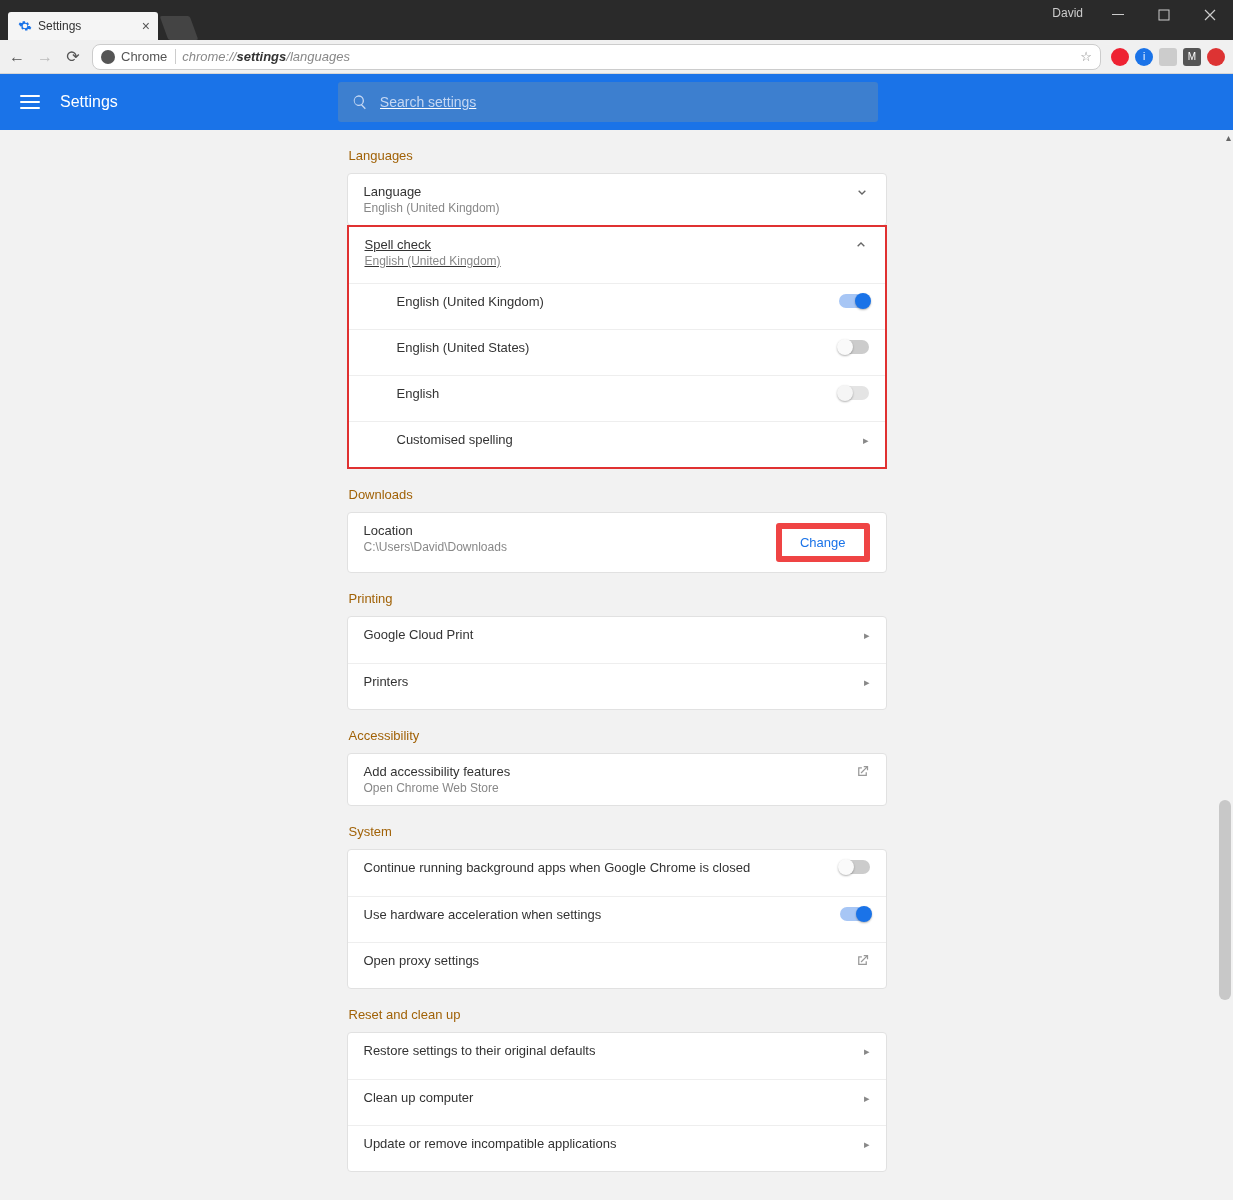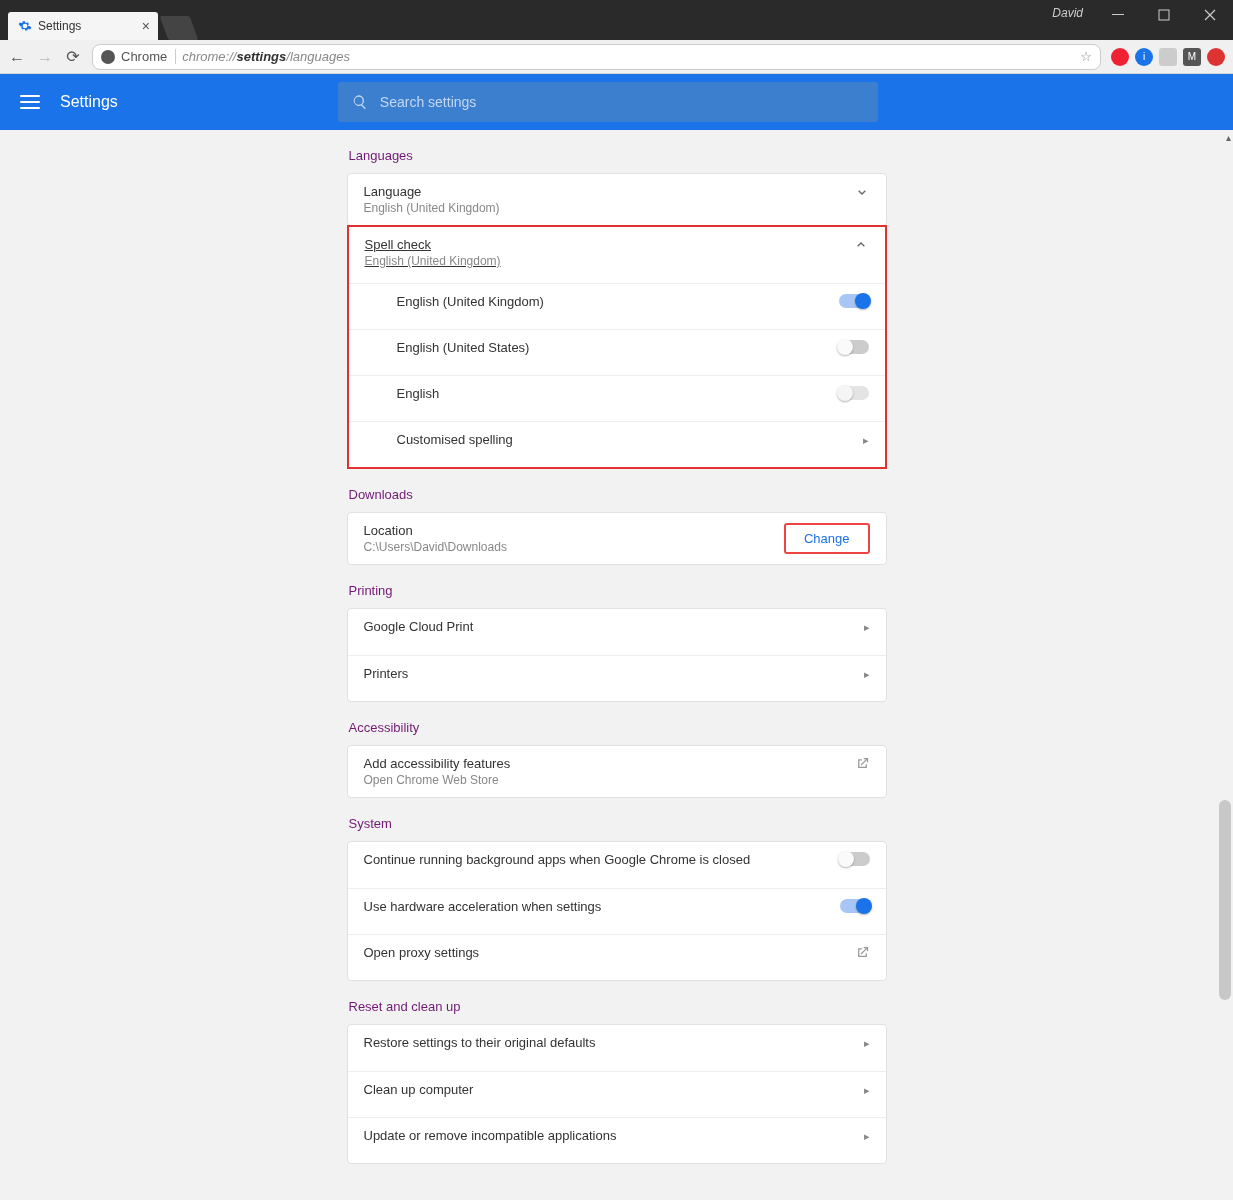--- a/index.html
+++ b/index.html
@@ -5,21 +5,21 @@
 * { margin:0; padding:0; box-sizing:border-box; font-family: "Segoe UI", Arial, sans-serif; }
 body { width:1233px; height:1200px; overflow:hidden; background:#fff; }
 
 
 .titlebar { height:40px; background:#2a2a2a; display:flex; align-items:flex-start; position:relative; }
 .tabstrip { display:flex; align-items:flex-end; height:40px; padding-left:8px; }
 .tab { background:#f5f5f5; height:28px; margin-top:12px; display:flex; align-items:center; padding:0 10px; font-size:12px; color:#333; border-top-left-radius:3px; border-top-right-radius:3px; min-width:150px; position:relative; }
 .tab .gear { width:14px; height:14px; margin-right:6px; }
 .tab .close { position:absolute; right:8px; font-size:14px; color:#555; cursor:pointer;}
 .ghost-tab { width:30px; height:24px; margin-top:14px; margin-left:6px; background:#444; transform:skewX(20deg); border-radius:2px;}
-.win-user { position:absolute; right:150px; top:6px; color:#ccc; font-size:12px;font-style:italic; }
+.win-user { position:absolute; right:150px; top:6px; color:#ccc; font-size:12px; }
 .win-controls { position:absolute; right:0; top:0; display:flex; }
 .win-btn { width:46px; height:30px; color:#ccc; display:flex; align-items:center; justify-content:center; font-size:13px; cursor:pointer;}
 .win-btn svg { width:12px; height:12px; }
 
 .addrbar { height:34px; background:#f0f0f0; border-bottom:1px solid #d6d6d6; display:flex; align-items:center; padding:0 8px; gap:10px;}
 .nav-btn { color:#555; width:18px; text-align:center; cursor:pointer; font-size:16px;}
 .nav-btn.disabled { color:#bbb; }
 .omnibox { flex:1; height:26px; background:#fff; border:1px solid #ccc; border-radius:8px; display:flex; align-items:center; padding:0 8px; font-size:13px; color:#333; gap:6px;}
 .omnibox .secure { width:14px; height:14px; background:#555; border-radius:50%; display:inline-block;}
 .omnibox .origin { color:#555; border-right:1px solid #ccc; padding-right:8px;}
@@ -34,29 +34,29 @@
 .ext.mail  { background:#555;}
 .ext.red   { background:#d33; border-radius:50%;}
 
 
 .appbar { height:56px; background:#1a73e8; display:flex; align-items:center; padding:0 20px; gap:20px;}
 .burger { width:20px; height:14px; display:flex; flex-direction:column; justify-content:space-between; cursor:pointer;}
 .burger span { height:2px; background:#fff; border-radius:1px;}
 .appbar-title { color:#fff; font-size:16px; font-weight:500;}
 .searchbox { margin-left:200px; width:540px; height:40px; background:#3d7fcf; border-radius:3px; display:flex; align-items:center; padding:0 14px; gap:12px;}
 .searchbox svg { fill:#c4d7f3;}
-.searchbox input { background:transparent; border:none; outline:none; color:#fff; font-size:14px; flex:1;}
+.searchbox input { background:transparent; border:none; outline:none; color:#fff; font-size:14px; flex:1;text-decoration:underline;}
 .searchbox input::placeholder { color:#c4d7f3;}
 
 
 .viewport { height:1070px; overflow:hidden; background:#f2f2f2; position:relative;}
 .scroll-indicator-top { position:absolute; right:2px; top:2px; font-size:10px; color:#666;}
 .scrollbar { position:absolute; right:2px; top:670px; width:12px; height:200px; background:#c8c8c8; border-radius:6px;}
 .content { width:540px; margin:0 auto; padding-top:18px; padding-bottom:40px;}
-.section-label { font-size:13px; color:#701a75; margin:18px 0 10px 2px; font-weight:500;}
+.section-label { font-size:13px; color:#a16207; margin:18px 0 10px 2px; font-weight:500;}
 .section-label.first { margin-top:0;}
 .card { background:#fff; border:1px solid #e1e1e1; border-radius:4px; }
 .row { display:flex; align-items:flex-start; min-height:46px; padding:10px 16px; font-size:13px; color:#333; position:relative;}
 .row + .row { border-top:1px solid #eee;}
 .row .title { font-weight:400;}
 .row .subtitle { color:#888; font-size:12px; margin-top:2px;}
 .row .col { display:flex; flex-direction:column;}
 .row .spacer { flex:1;}
 .row.indent { padding-left:48px;}
 .hl-box { border:2px solid #e03131; margin-top:-1px; border-radius:0;}
@@ -68,21 +68,21 @@
 
 .toggle { width:30px; height:14px; border-radius:7px; position:relative; }
 .toggle::after { content:""; position:absolute; width:16px; height:16px; border-radius:50%; top:-1px; box-shadow:0 1px 2px rgba(0,0,0,.3);}
 .toggle.on  { background:#a7c6f5;}
 .toggle.on::after  { background:#1a73e8; right:-2px;}
 .toggle.off { background:#ccc;}
 .toggle.off::after { background:#fafafa; left:-2px;}
 .toggle.disabled { background:#e4e4e4;}
 .toggle.disabled::after { background:#f5f5f5; left:-2px;}
 
-.btn-outline { border:2px solid #ef4444; color:#1a73e8; font-size:13px; padding:6px 18px; border-radius:3px; background:#fff; cursor:pointer;}
+.btn-outline { border:6px solid #ef4444; color:#1a73e8; font-size:13px; padding:6px 18px; border-radius:3px; background:#fff; cursor:pointer;}
 </style>
 </head>
 <body>
 
 <div class="titlebar">
   <div class="tabstrip">
     <div class="tab">
       <svg class="gear" viewBox="0 0 24 24">
           <path fill="#1a73e8" d="M12 8a4 4 0 100 8 4 4 0 000-8zm9 4a7 7 0 01-.1 1.2l2 1.6-2 3.4-2.4-1a7 7 0 01-2 .1l-.4 2.6h-4l-.4-2.6a7 7 0 01-2-.1l-2.4 1-2-3.4 2-1.6A7 7 0 013 12a7 7 0 01.1-1.2l-2-1.6 2-3.4 2.4 1a7 7 0 012-.1L8 4h4l.4 2.6a7 7 0 012 .1l2.4-1 2 3.4-2 1.6c.1.4.2.8.2 1.3z"></path>
         </svg>

